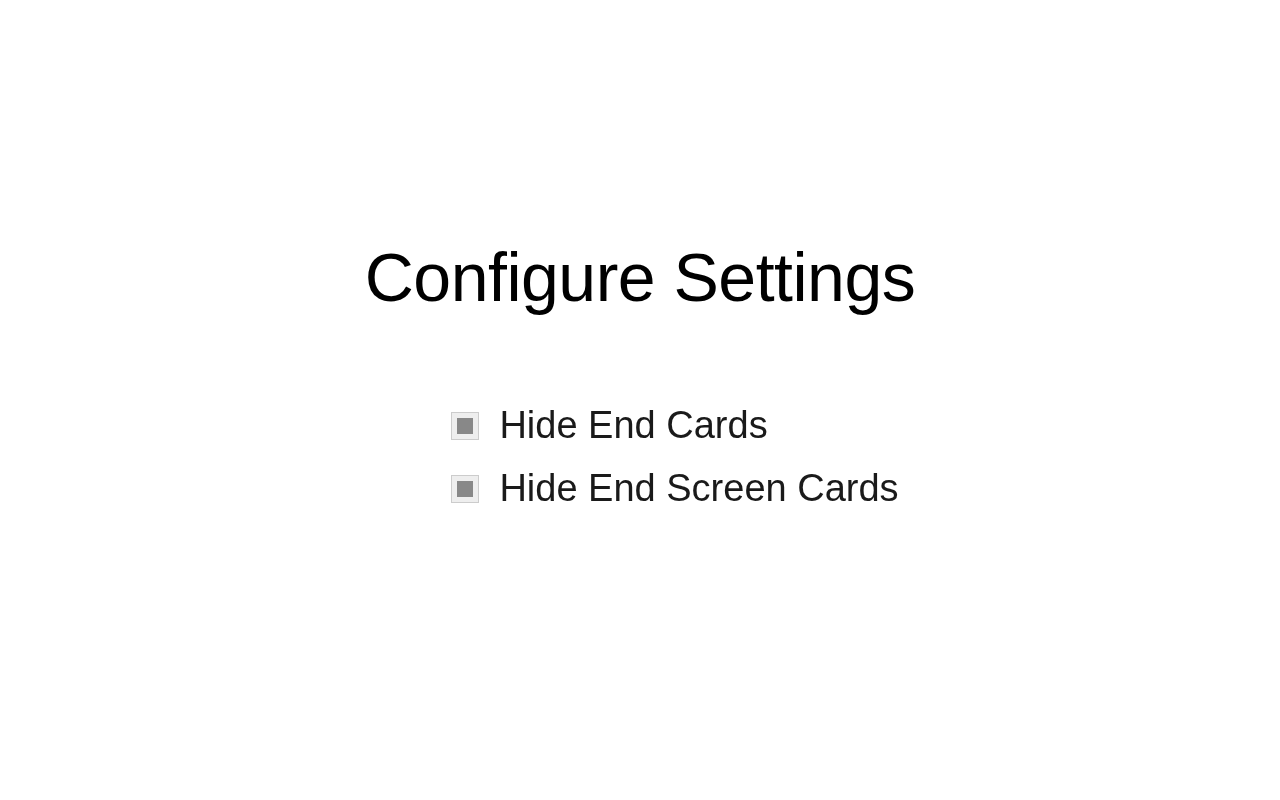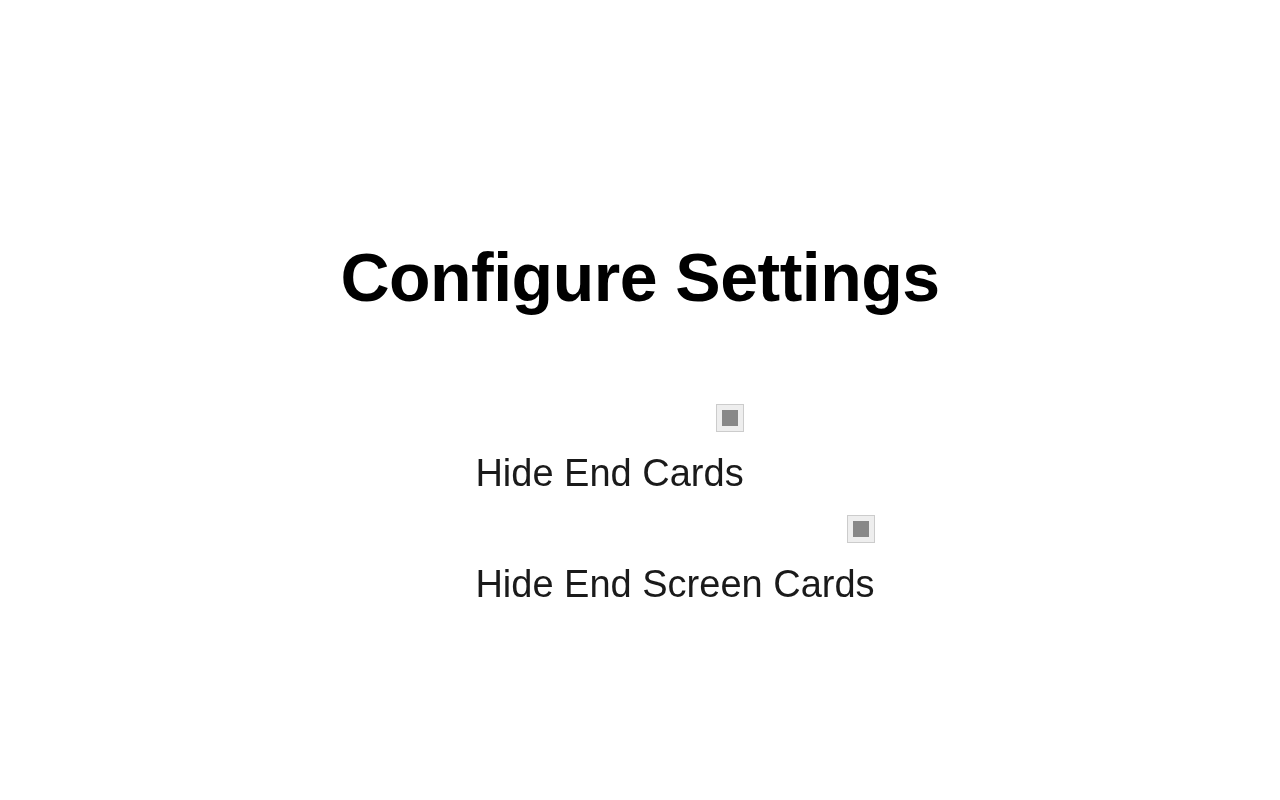--- a/index.html
+++ b/index.html
@@ -12,37 +12,36 @@
       height: 800px;
       background: #ffffff;
       font-family: -apple-system, BlinkMacSystemFont, 'Segoe UI', Arial, sans-serif;
       display: flex;
       flex-direction: column;
       align-items: center;
       padding-top: 238px;
     }
     .title {
       font-size: 68px;
-      font-weight: 700;
+      font-weight: 400;
       color: #000000;
       letter-spacing: -0.5px;
       margin-bottom: 88px;
     }
     .options {
       display: flex;
       flex-direction: column;
       gap: 20px;
       align-items: flex-start;
       margin-left: 70px;
     }
     .option-row {
       display: flex;
-      align-items: flex-end;
+      align-items: center;
       gap: 20px;
-      flex-direction: column;
     }
     .checkbox {
       width: 28px;
       height: 28px;
       background: #eeeeee;
       border: 1px solid #cccccc;
       display: flex;
       align-items: center;
       justify-content: center;
       cursor: pointer;

